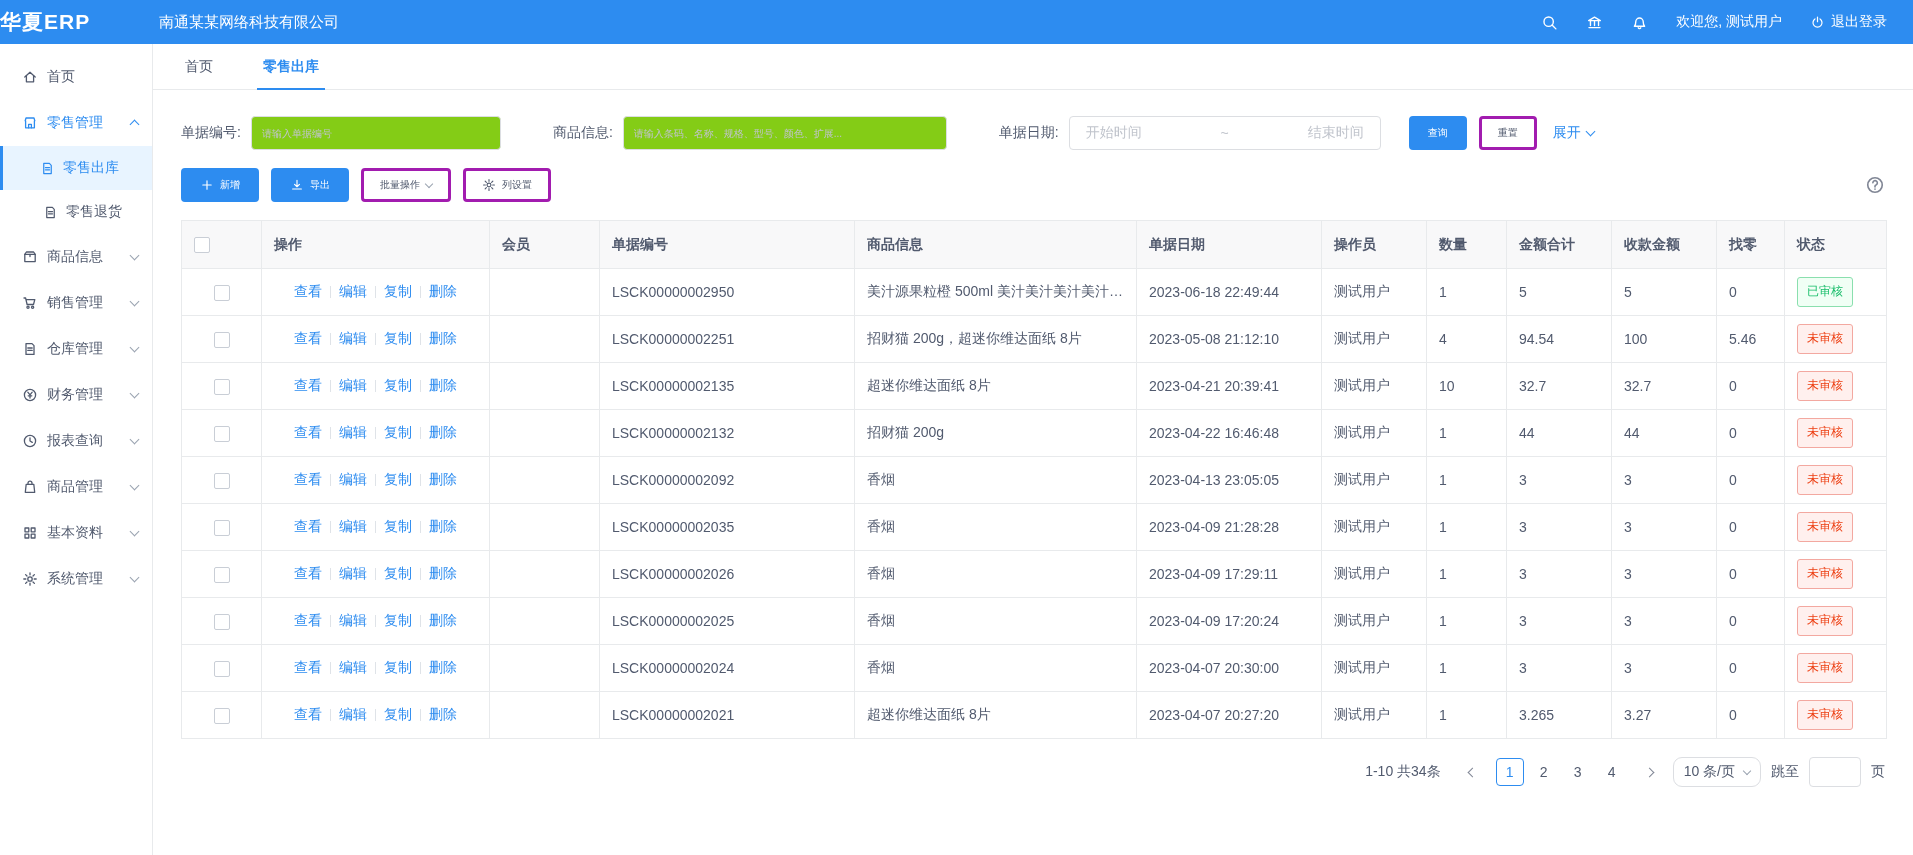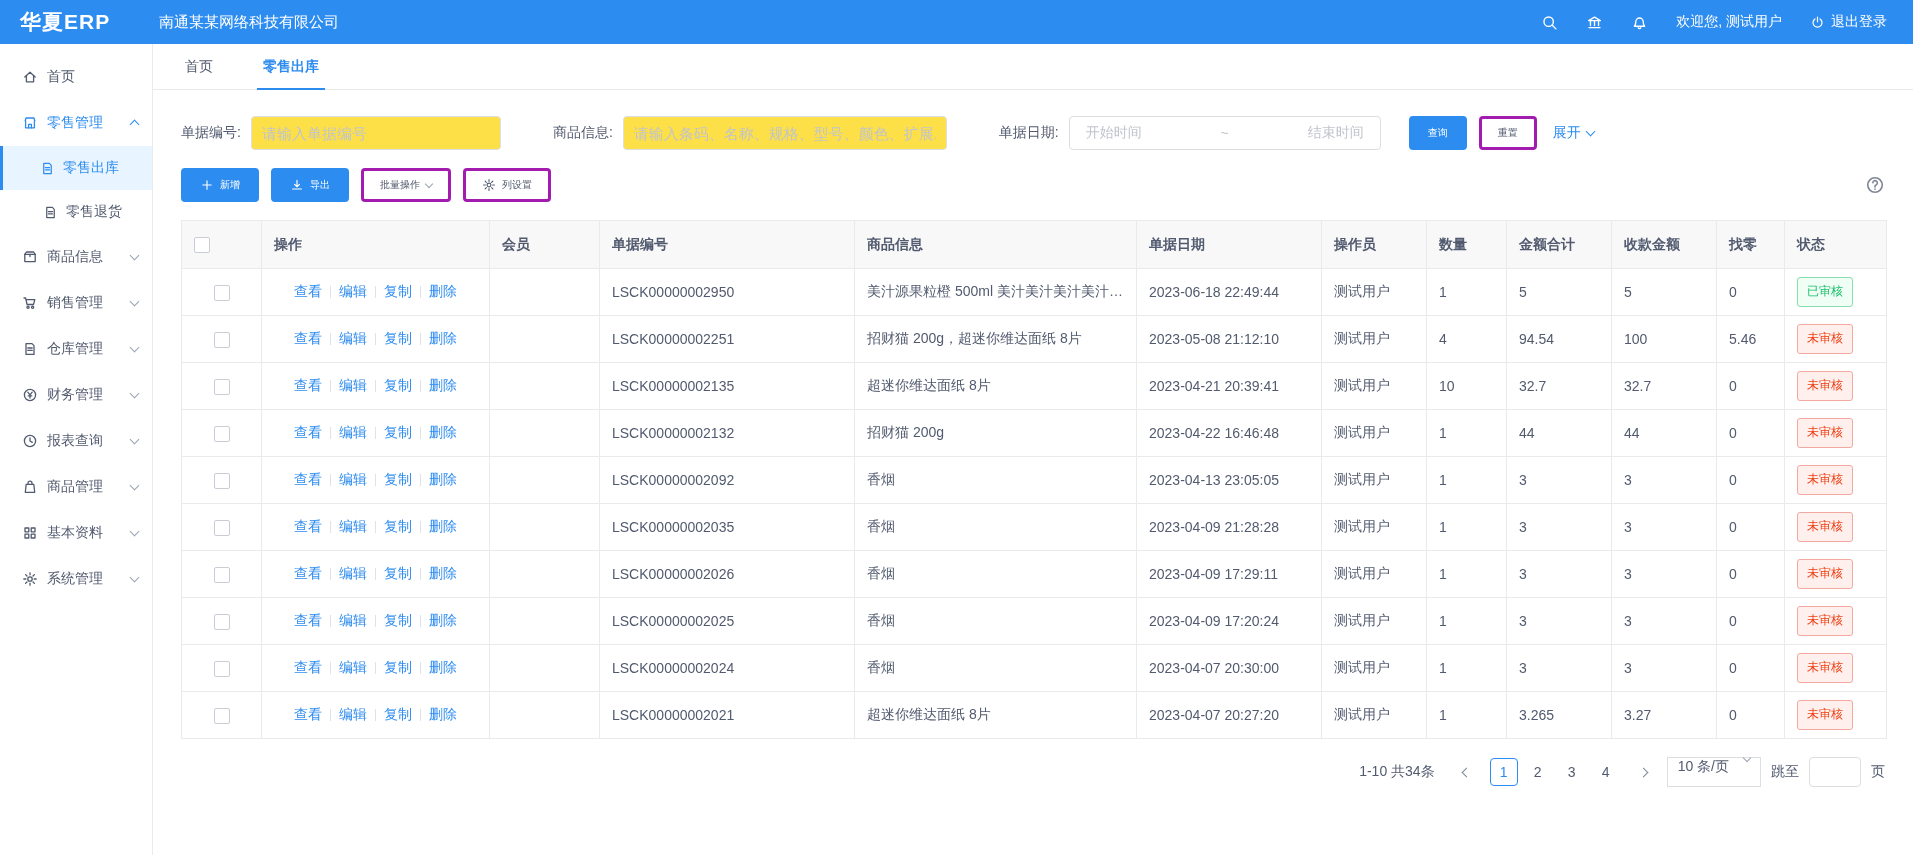--- a/index.html
+++ b/index.html
@@ -1,21 +1,21 @@
 <!DOCTYPE html>
 <html><head>
 <meta charset="utf-8">
 <style>
   *{box-sizing:border-box;margin:0;padding:0}
   html,body{width:1913px;height:855px}
   body{font-family:"Liberation Sans","DejaVu Sans",sans-serif;color:#515a6e;background:#fff;overflow:hidden}
 
   
   .topbar{height:44px;background:#2d8cf0;display:flex;align-items:center;color:#fff}
-  .logo-area{width:153px;padding-left:20px;font-size:21px;font-weight:bold;letter-spacing:1px;flex:none;cursor:pointer}
+  .logo-area{width:153px;font-size:21px;font-weight:bold;letter-spacing:1px;flex:none;cursor:pointer}
   .company{font-size:15px;margin-left:6px}
   .top-right{margin-left:auto;display:flex;align-items:center;gap:28px;padding-right:26px;font-size:14px}
   .top-icon{cursor:pointer;display:inline-flex}
   .top-icon svg{width:17px;height:17px;display:block}
   .logout{display:inline-flex;align-items:center;gap:6px;cursor:pointer}
   .logout svg{width:15px;height:15px}
 
   
   .layout{display:flex;height:811px}
   .sidebar{width:153px;flex:none;border-right:1px solid #e8eaec;background:#fff;padding-top:10px}
@@ -33,21 +33,21 @@
   .tabbar{height:46px;display:flex;align-items:flex-end;padding-left:30px;gap:46px;border-bottom:1px solid #e8eaec;background:#fff;flex:none}
   .tab{padding:0 2px 13px;font-size:14px;color:#515a6e;cursor:pointer;position:relative;white-space:nowrap}
   .tab.active{color:#2d8cf0;font-weight:bold}
   .tab.active::after{content:'';position:absolute;left:-4px;right:-4px;bottom:-1px;height:2px;background:#2d8cf0}
 
   
   .content{padding:26px 28px 0;flex:1;min-width:0}
   .filter-row{display:flex;align-items:center;flex-wrap:nowrap}
   .fgroup{display:flex;align-items:center;margin-right:52px}
   .fgroup label{font-size:14px;font-weight:normal;margin-right:10px;white-space:nowrap;color:#515a6e}
-  .inp{height:34px;border:1px solid #dcdee2;border-radius:4px;padding:12px 10px;font-size:15px;color:#515a6e;outline:none;font-family:inherit;background:#fde047}
+  .inp{height:34px;border:1px solid #dcdee2;border-radius:4px;padding:12px 10px;font-size:10px;color:#515a6e;outline:none;font-family:inherit;background:#84cc16}
   .inp::placeholder{color:#c0c4cc}
   .date-range{height:34px;border:1px solid #dcdee2;border-radius:4px;display:flex;align-items:center;justify-content:space-between;padding:0 16px;width:312px;font-size:14px;color:#c0c4cc;cursor:text;background:#fff}
   .btn{height:34px;padding:0 16px;border:3px solid #a21caf;background:#fff;border-radius:4px;font-size:10px;color:#515a6e;cursor:pointer;display:inline-flex;align-items:center;gap:6px;font-family:inherit;white-space:nowrap}
   .btn.primary{background:#2d8cf0;border-color:#2d8cf0;color:#fff}
   .btn svg{width:14px;height:14px}
   .fbtns{display:flex;align-items:center}
   .fbtns .btn{margin-right:12px}
   .expand-link{color:#2d8cf0;font-size:14px;display:inline-flex;align-items:center;gap:6px;cursor:pointer;margin-left:4px}
 
   .toolbar{display:flex;align-items:center;margin-top:18px;gap:12px}
@@ -67,21 +67,21 @@
   .badge.approved{color:#19be6b;border:1px solid #8adfae;background:#f0fff5}
   .badge.unapproved{color:#ed4014;border:1px solid #f3a8a0;background:#fff0ee}
 
   
   .pagination{display:flex;align-items:center;justify-content:flex-end;margin-top:18px;font-size:14px;color:#515a6e;gap:10px}
   .pagination .total{margin-right:8px}
   .pg-arrow{display:inline-flex;align-items:center;justify-content:center;width:24px;height:24px;color:#808695;cursor:pointer}
   #pages{display:inline-flex;align-items:center}
   .page-num{display:inline-flex;align-items:center;justify-content:center;min-width:28px;height:28px;border-radius:4px;cursor:pointer;margin:0 3px;background:#fff}
   .page-num.current{border:1px solid #2d8cf0;color:#2d8cf0}
-  .page-size{height:30px;border:1px solid #dcdee2;border-radius:0;display:inline-flex;align-items:flex-start;gap:15px;padding:0 10px;cursor:pointer;color:#515a6e;background:#fff}
+  .page-size{height:30px;border:1px solid #dcdee2;border-radius:9px;display:inline-flex;align-items:center;gap:9px;padding:0 10px;cursor:pointer;color:#515a6e;background:#fff}
   .jump-input{width:52px;height:30px;border:1px solid #dcdee2;border-radius:4px;outline:none;padding:0 6px;font-family:inherit;font-size:14px}
 
   
   .chev{display:inline-block;width:7px;height:7px;border-right:1.6px solid currentColor;border-bottom:1.6px solid currentColor}
   .chev.down{transform:rotate(45deg);margin-top:-3px}
   .chev.up{transform:rotate(-135deg);margin-top:3px}
   .chev.left{transform:rotate(135deg);margin-left:3px}
   .chev.right{transform:rotate(-45deg);margin-right:3px}
   .chev.small{width:6px;height:6px;color:#9aa3b0}
 </style>

